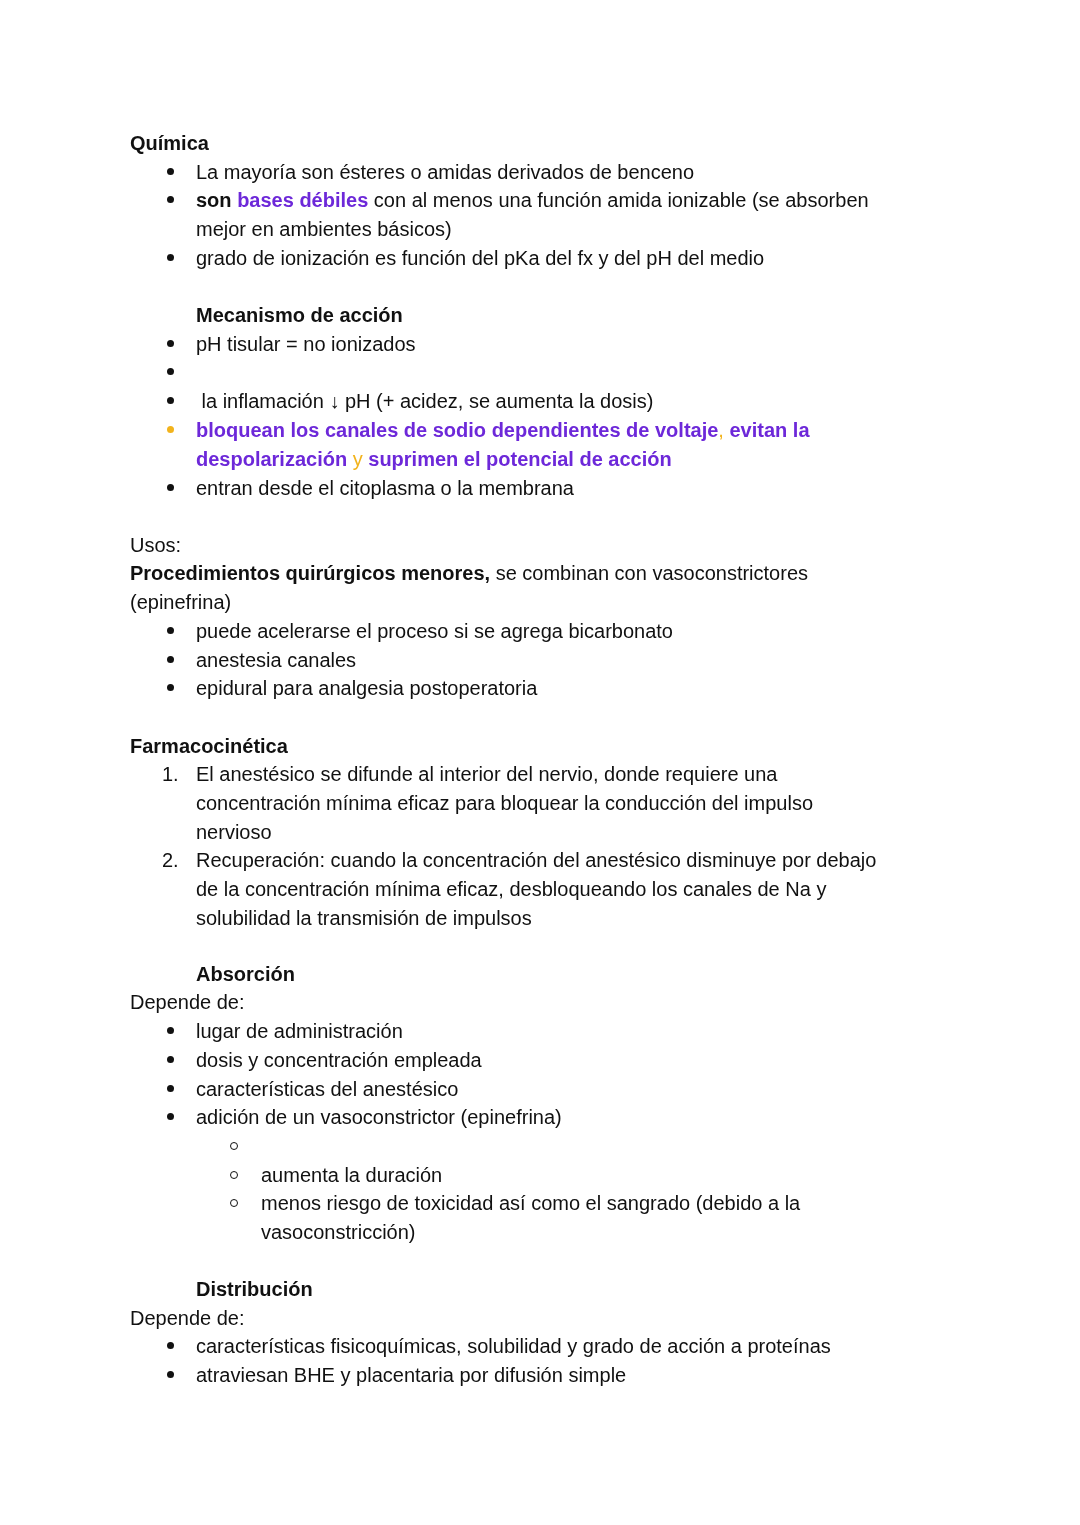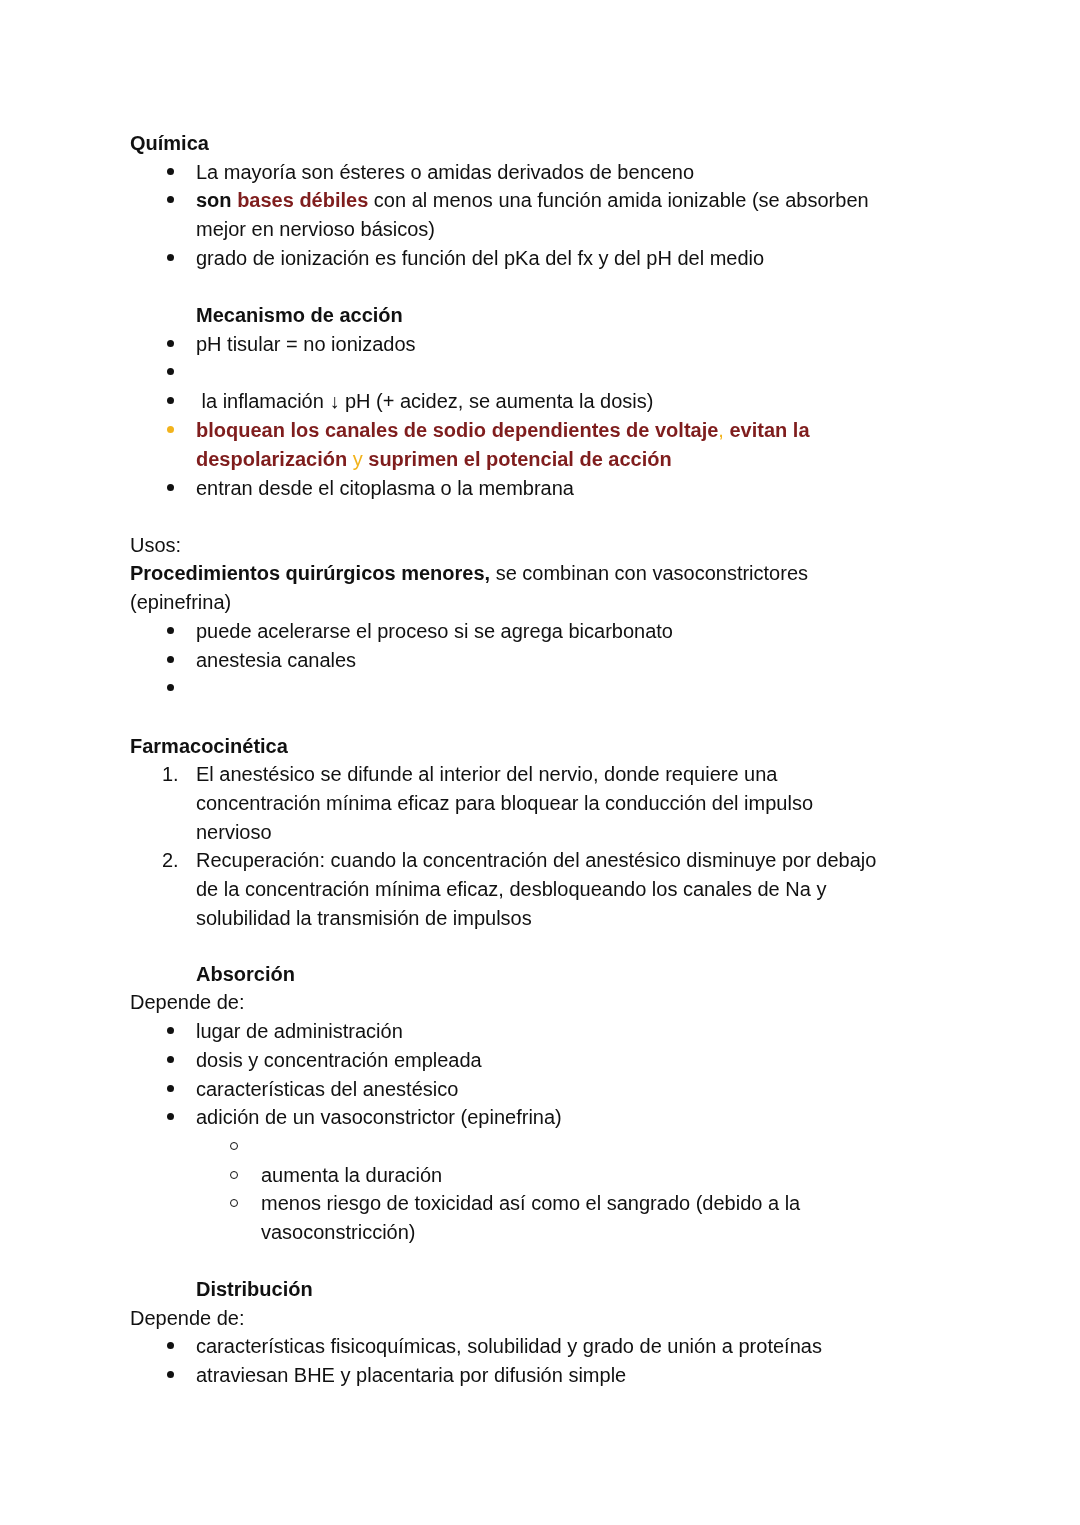--- a/index.html
+++ b/index.html
@@ -9,21 +9,21 @@
       color: #111111;
       font-size: 20px;
     }
     .page { position: absolute; left: 0; top: 0; width: 899px; height: 1525px; }
     .line {
       position: absolute; left: 130px; line-height: 29px; white-space: nowrap;
     }
     .ind { left: 196px; }
     .ind2 { left: 261px; }
     .bold { font-weight: bold; }
-    .hl { color: #7f1d1d; font-weight: bold; }
+    .hl { color: #6d28d9; font-weight: bold; }
     .hl-plain { color: #f2b31c; }
     .bullet {
       position: absolute; left: 165px; width: 10px; line-height: 29px; text-align: center;
     }
     .bullet.dot::before {
       content: ""; display: inline-block; width: 7px; height: 7px; border-radius: 50%;
       background: #111; vertical-align: middle; position: relative; top: -2px;
     }
     .bullet.dot.orange::before { background: #f2b31c; }
     .bullet.circle { left: 229px; }
@@ -36,21 +36,21 @@
 </head>
 <body>
 
 <div class="page">
 
   <div class="line bold" style="top:129px">Química</div>
   <span class="bullet dot" style="top:158px"></span>
   <div class="line ind" style="top:158px">La mayoría son ésteres o amidas derivados de benceno</div>
   <span class="bullet dot" style="top:186px"></span>
   <div class="line ind" style="top:186px"><span class="bold">son </span><span class="hl">bases débiles</span><span> con al menos una función amida ionizable (se absorben</span></div>
-  <div class="line ind" style="top:215px">mejor en nervioso básicos)</div>
+  <div class="line ind" style="top:215px">mejor en ambientes básicos)</div>
   <span class="bullet dot" style="top:244px"></span>
   <div class="line ind" style="top:244px">grado de ionización es función del pKa del fx y del pH del medio</div>
 
   <div class="line ind bold" style="top:301px">Mecanismo de acción</div>
   <span class="bullet dot" style="top:330px"></span>
   <div class="line ind" style="top:330px">pH tisular = no ionizados</div>
   <span class="bullet dot" style="top:358px"></span>
   <span class="bullet dot" style="top:387px"></span>
   <div class="line ind" style="top:387px; white-space:pre"> la inflamación ↓ pH (+ acidez, se aumenta la dosis)</div>
   <span class="bullet dot orange" style="top:416px"></span>
@@ -60,20 +60,21 @@
   <div class="line ind" style="top:474px">entran desde el citoplasma o la membrana</div>
 
   <div class="line" style="top:531px">Usos:</div>
   <div class="line" style="top:559px"><span class="bold">Procedimientos quirúrgicos menores,</span><span style="white-space:pre"> se combinan con vasoconstrictores</span></div>
   <div class="line" style="top:588px">(epinefrina)</div>
   <span class="bullet dot" style="top:617px"></span>
   <div class="line ind" style="top:617px">puede acelerarse el proceso si se agrega bicarbonato</div>
   <span class="bullet dot" style="top:646px"></span>
   <div class="line ind" style="top:646px">anestesia canales</div>
   <span class="bullet dot" style="top:674px"></span>
+  <div class="line ind" style="top:674px">epidural para analgesia postoperatoria</div>
 
   <div class="line bold" style="top:732px">Farmacocinética</div>
   <span class="num" style="top:760px">1.</span>
   <div class="line ind" style="top:789px">concentración mínima eficaz para bloquear la conducción del impulso</div>
   <div class="line ind" style="top:760px">El anestésico se difunde al interior del nervio, donde requiere una</div>
   <div class="line ind" style="top:818px">nervioso</div>
   <span class="num" style="top:846px">2.</span>
   <div class="line ind" style="top:846px">Recuperación: cuando la concentración del anestésico disminuye por debajo</div>
   <div class="line ind" style="top:875px">de la concentración mínima eficaz, desbloqueando los canales de Na y</div>
   <div class="line ind" style="top:904px">solubilidad la transmisión de impulsos</div>
@@ -91,17 +92,17 @@
   <span class="bullet circle" style="top:1132px"></span>
   <span class="bullet circle" style="top:1161px"></span>
   <div class="line ind2" style="top:1161px">aumenta la duración</div>
   <span class="bullet circle" style="top:1189px"></span>
   <div class="line ind2" style="top:1189px">menos riesgo de toxicidad así como el sangrado (debido a la</div>
   <div class="line ind2" style="top:1218px">vasoconstricción)</div>
 
   <div class="line ind bold" style="top:1275px">Distribución</div>
   <div class="line" style="top:1304px">Depende de:</div>
   <span class="bullet dot" style="top:1332px"></span>
-  <div class="line ind" style="top:1332px">características fisicoquímicas, solubilidad y grado de unión a proteínas</div>
+  <div class="line ind" style="top:1332px">características fisicoquímicas, solubilidad y grado de acción a proteínas</div>
   <span class="bullet dot" style="top:1361px"></span>
   <div class="line ind" style="top:1361px">atraviesan BHE y placentaria por difusión simple</div>
 
 </div>
 
 </body></html>

